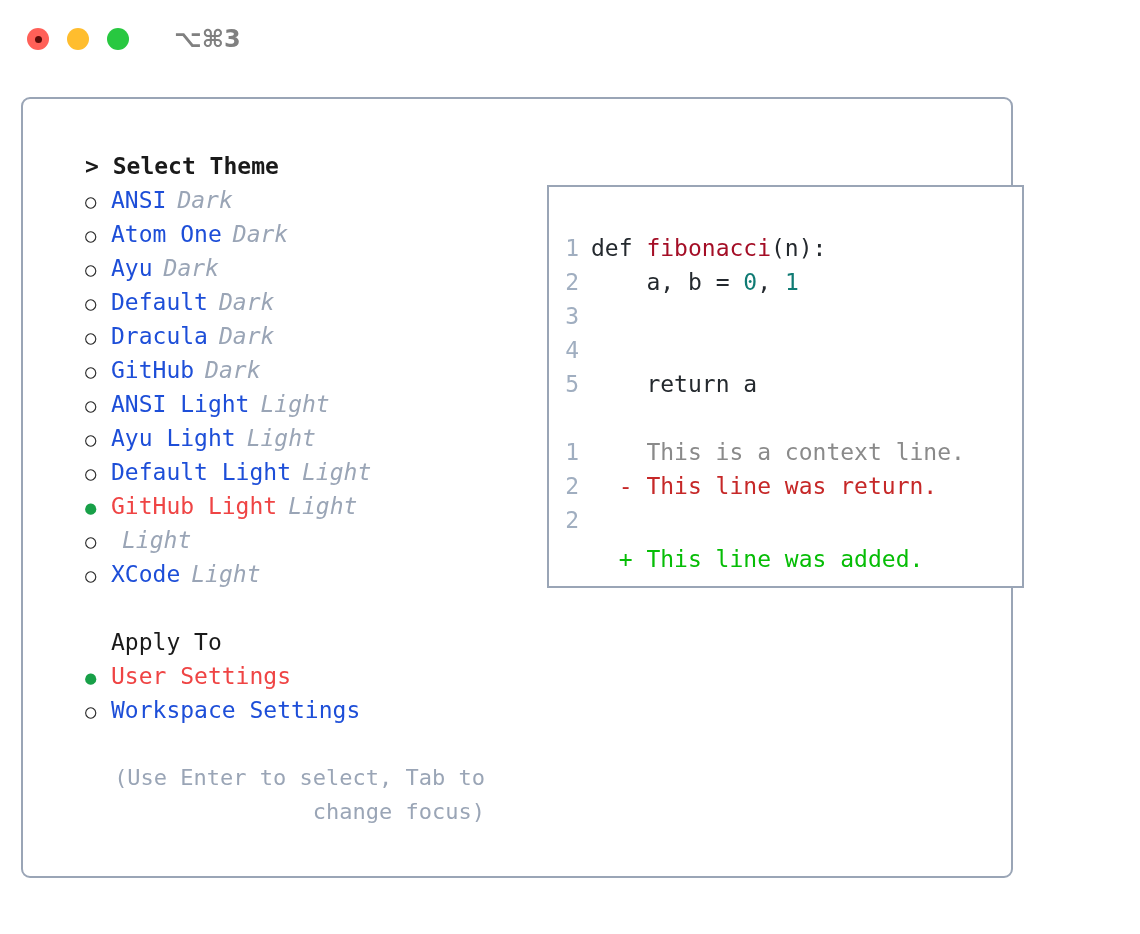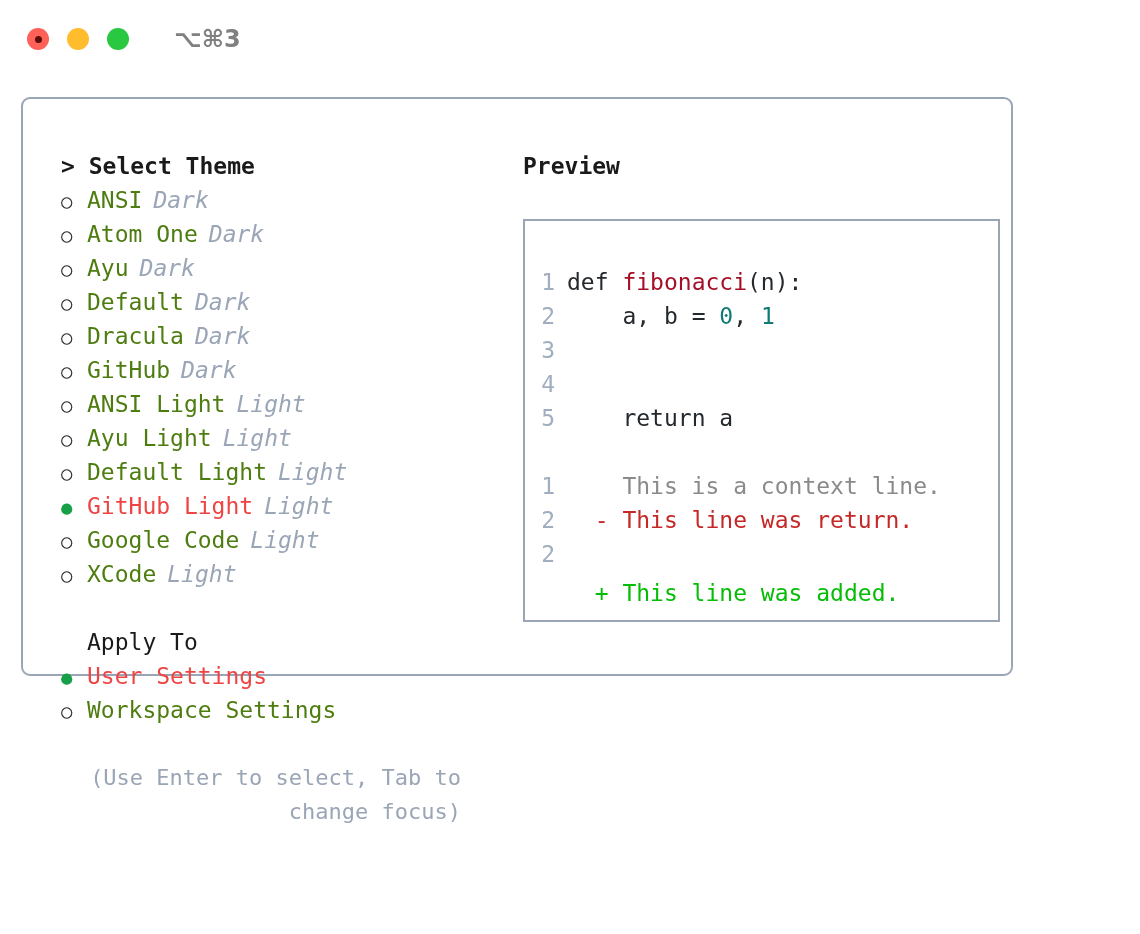--- a/index.html
+++ b/index.html
@@ -67,25 +67,26 @@
     letter-spacing: 0px;
     font-family: "DejaVu Sans", "Liberation Sans", sans-serif;
   }
 
   
   .card {
     position: absolute;
     left: 21px;
     top: 97px;
     width: 992px;
-    height: 579px;
+    height: 781px;
     border: 2px solid #9aa5b6;
     border-radius: 9px;
     box-sizing: border-box;
     background: #ffffff;
+    padding-left: 24px;
   }
 
   .card-inner {
     position: relative;
     width: 100%;
     height: 100%;
     box-sizing: border-box;
     padding: 48px 0 0 16px;
   }
 
@@ -117,21 +118,21 @@
   }
   .opt-marker {
     width: 26px;
     flex: 0 0 26px;
     font-size: 19px;
     color: #2b2b2b;
     line-height: 34px;
   }
   .opt-row.selected .opt-marker { color: #18a048; }
   .opt-label {
-    color: #4d7c0f;
+    color: #1d4ed8;
   }
   .opt-row.selected .opt-label { color: #ef4444; }
   .opt-tag {
     color: #9aa5b6;
     margin-left: 11px;
     font-style: italic;
   }
 
   .section-gap { height: 34px; }
 
@@ -221,39 +222,38 @@
             <div class="opt-row"><span class="opt-marker">○</span><span class="opt-label">ANSI</span><span class="opt-tag">Dark</span></div>
             <div class="opt-row"><span class="opt-marker">○</span><span class="opt-label">Atom One</span><span class="opt-tag">Dark</span></div>
             <div class="opt-row"><span class="opt-marker">○</span><span class="opt-label">Ayu</span><span class="opt-tag">Dark</span></div>
             <div class="opt-row"><span class="opt-marker">○</span><span class="opt-label">Default</span><span class="opt-tag">Dark</span></div>
             <div class="opt-row"><span class="opt-marker">○</span><span class="opt-label">Dracula</span><span class="opt-tag">Dark</span></div>
             <div class="opt-row"><span class="opt-marker">○</span><span class="opt-label">GitHub</span><span class="opt-tag">Dark</span></div>
             <div class="opt-row"><span class="opt-marker">○</span><span class="opt-label">ANSI Light</span><span class="opt-tag">Light</span></div>
             <div class="opt-row"><span class="opt-marker">○</span><span class="opt-label">Ayu Light</span><span class="opt-tag">Light</span></div>
             <div class="opt-row"><span class="opt-marker">○</span><span class="opt-label">Default Light</span><span class="opt-tag">Light</span></div>
             <div class="opt-row selected"><span class="opt-marker">●</span><span class="opt-label">GitHub Light</span><span class="opt-tag">Light</span></div>
-            <div class="opt-row"><span class="opt-marker">○</span><span class="opt-label">Google Code</span><span class="opt-tag">Light</span></div>
+            <div class="opt-row"><span class="opt-marker">○</span><span class="opt-tag">Light</span></div>
             <div class="opt-row"><span class="opt-marker">○</span><span class="opt-label">XCode</span><span class="opt-tag">Light</span></div>
           </div>
 
         <div class="section-gap"></div>
 
         <div class="sub-title">Apply To</div>
 
         <div class="opt-list" id="apply-list">
             <div class="opt-row selected"><span class="opt-marker">●</span><span class="opt-label">User Settings</span></div>
             <div class="opt-row"><span class="opt-marker">○</span><span class="opt-label">Workspace Settings</span></div>
           </div>
 
         <div class="hint">(Use Enter to select, Tab to change focus)</div>
       </div>
 
       <div class="right-col">
 
-        <div class="panel-title">Preview</div>
 
         <div class="preview-box">
           <div id="code-block">
               <div class="code-line"><span class="ln">1</span><span><span class="code-txt">def </span><span class="tok-fn">fibonacci</span><span class="code-txt">(n):</span></span></div>
               <div class="code-line"><span class="ln">2</span><span><span class="code-txt">    </span><span class="code-txt">a, b = </span><span class="tok-num">0</span><span class="code-txt">, </span><span class="tok-num">1</span></span></div>
               <div class="code-line"><span class="ln">3</span></div>
               <div class="code-line"><span class="ln">4</span><span><span class="code-txt">        </span></span></div>
               <div class="code-line"><span class="ln">5</span><span><span class="code-txt">    </span><span class="code-txt">return a</span></span></div>
             </div>
           <div class="spacer-line"></div>

